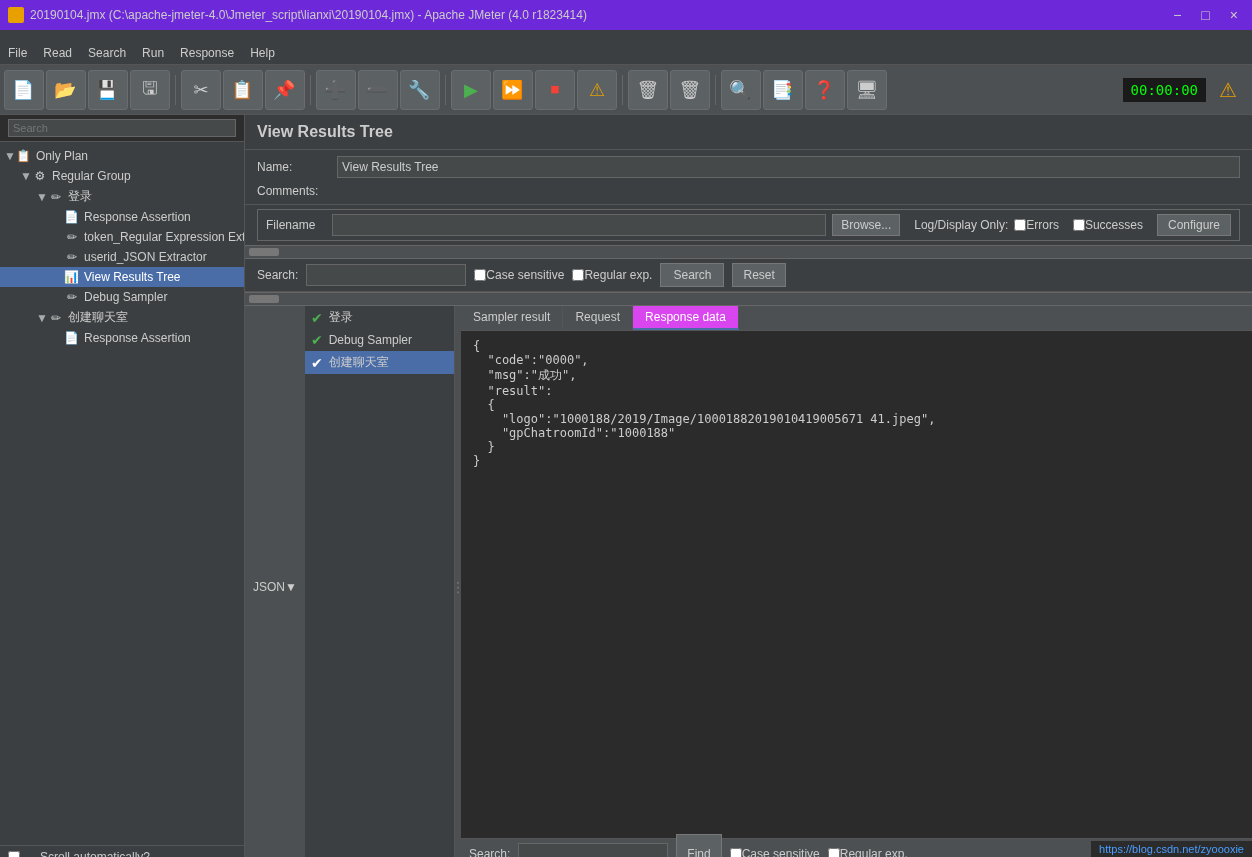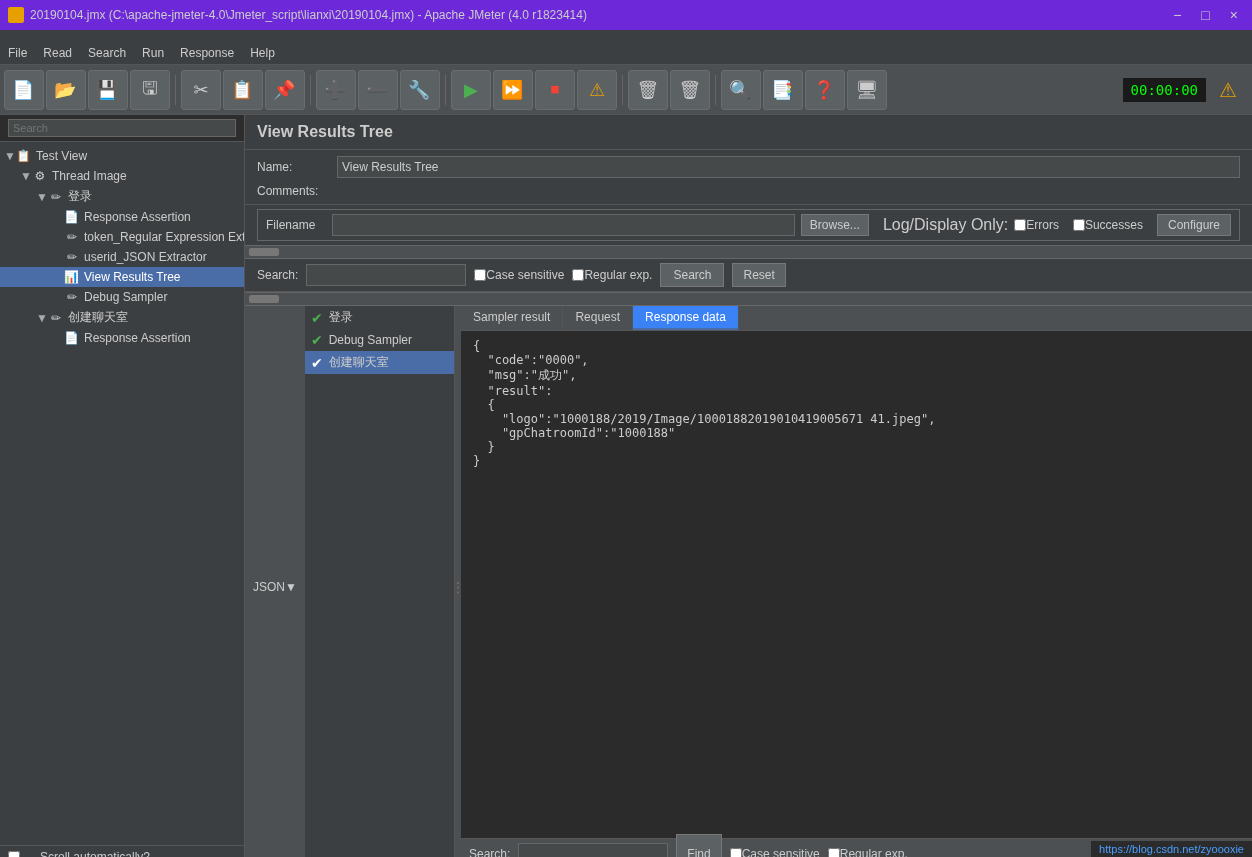--- a/index.html
+++ b/index.html
@@ -53,21 +53,21 @@
     .form-input { flex: 1; background: #45494a; border: 1px solid #666; color: #ccc; padding: 2px 4px; font-size: 12px; height: 22px; }
     .form-label-comments { color: #ccc; font-size: 12px; margin-bottom: 4px; }
 
     
     #write-file-section { border: 1px solid #666; margin: 4px 12px; padding: 4px 8px; }
     #write-file-title { font-size: 11px; color: #aaa; margin-bottom: 4px; }
     .file-row { display: flex; align-items: center; gap: 6px; }
     .file-label { color: #ccc; font-size: 12px; width: 60px; }
     .file-input { flex: 1; background: #45494a; border: 1px solid #666; color: #ccc; padding: 2px 4px; font-size: 12px; height: 22px; }
     .file-browse-btn { background: #5c6164; border: 1px solid #777; color: #ccc; padding: 2px 8px; cursor: pointer; font-size: 12px; height: 22px; }
-    .log-display-label { color: #ccc; font-size: 16px; margin-left: 8px; }
+    .log-display-label { color: #ccc; font-size: 12px; margin-left: 8px; }
     .checkbox-wrapper { display: flex; align-items: center; }
     .configure-btn { background: #5c6164; border: 1px solid #777; color: #ccc; padding: 2px 10px; cursor: pointer; font-size: 12px; height: 22px; margin-left: 8px; }
 
     
     .scroll-divider { height: 14px; background: #4c5052; border-top: 1px solid #666; border-bottom: 1px solid #666; display: flex; align-items: center; padding: 0 4px; }
     .scroll-handle { width: 30px; height: 8px; background: #777; border-radius: 2px; }
 
     
     #search-bar { padding: 4px 12px; display: flex; align-items: center; gap: 8px; border-bottom: 1px solid #555; }
     .search-label { color: #ccc; font-size: 12px; }
@@ -83,21 +83,21 @@
     #json-header { background: #4c5052; padding: 4px 8px; font-size: 12px; color: #ccc; border-bottom: 1px solid #555; display: flex; align-items: center; justify-content: space-between; }
     #json-list { flex: 1; overflow-y: auto; }
     .json-item { display: flex; align-items: center; padding: 3px 6px; cursor: pointer; gap: 6px; }
     .json-item.selected { background: #4a6da7; }
     .status-check { color: #4caf50; font-size: 14px; }
 
     
     #data-panel { flex: 1; display: flex; flex-direction: column; }
     #tabs-bar { display: flex; background: #4c5052; border-bottom: 1px solid #555; }
     .tab { padding: 4px 12px; cursor: pointer; font-size: 12px; color: #ccc; border-right: 1px solid #555; }
-    .tab.active { background: #3b82f6; color: #fff; border-bottom: 2px solid #4a6da7; }
+    .tab.active { background: #d946ef; color: #fff; border-bottom: 2px solid #4a6da7; }
 
     #response-content { flex: 1; background: #2b2b2b; padding: 8px 12px; font-family: monospace; font-size: 12px; color: #ccc; overflow-y: auto; white-space: pre; }
 
     
     #bottom-search { height: 30px; background: #4c5052; border-top: 1px solid #555; display: flex; align-items: center; padding: 0 8px; gap: 8px; }
     .bottom-search-input { flex: 1; background: #45494a; border: 1px solid #666; color: #ccc; padding: 2px 4px; font-size: 12px; height: 22px; max-width: 150px; }
     .find-btn { background: #5c6164; border: 1px solid #777; color: #ccc; padding: 2px 10px; cursor: pointer; font-size: 12px; height: 40px; }
 
     
     #url-bar { position: fixed; bottom: 0; right: 0; background: #2b2b2b; color: #4a9eff; font-size: 11px; padding: 2px 8px; }
@@ -171,27 +171,27 @@
 
     <div id="left-panel-header">
       <input type="text" placeholder="Search" style="background: rgb(69, 73, 74); border: 1px solid rgb(102, 102, 102); color: rgb(204, 204, 204); padding: 1px 4px; font-size: 11px; width: 100%; height: 18px;">
     </div>
 
     <div id="tree-view">
 
       <div class="tree-item">
         <span class="tree-toggle">▼</span>
         <span class="tree-icon">📋</span>
-        <span>Test View</span>
+        <span>Only Plan</span>
       </div>
 
       <div class="tree-item tree-indent-1">
         <span class="tree-toggle">▼</span>
         <span class="tree-icon">⚙</span>
-        <span>Thread Image</span>
+        <span>Regular Group</span>
       </div>
 
       <div class="tree-item tree-indent-2">
         <span class="tree-toggle">▼</span>
         <span class="tree-icon">✏</span>
         <span>登录</span>
       </div>
 
       <div class="tree-item tree-indent-3">
         <span class="tree-toggle" style="visibility:hidden;">▶</span>

